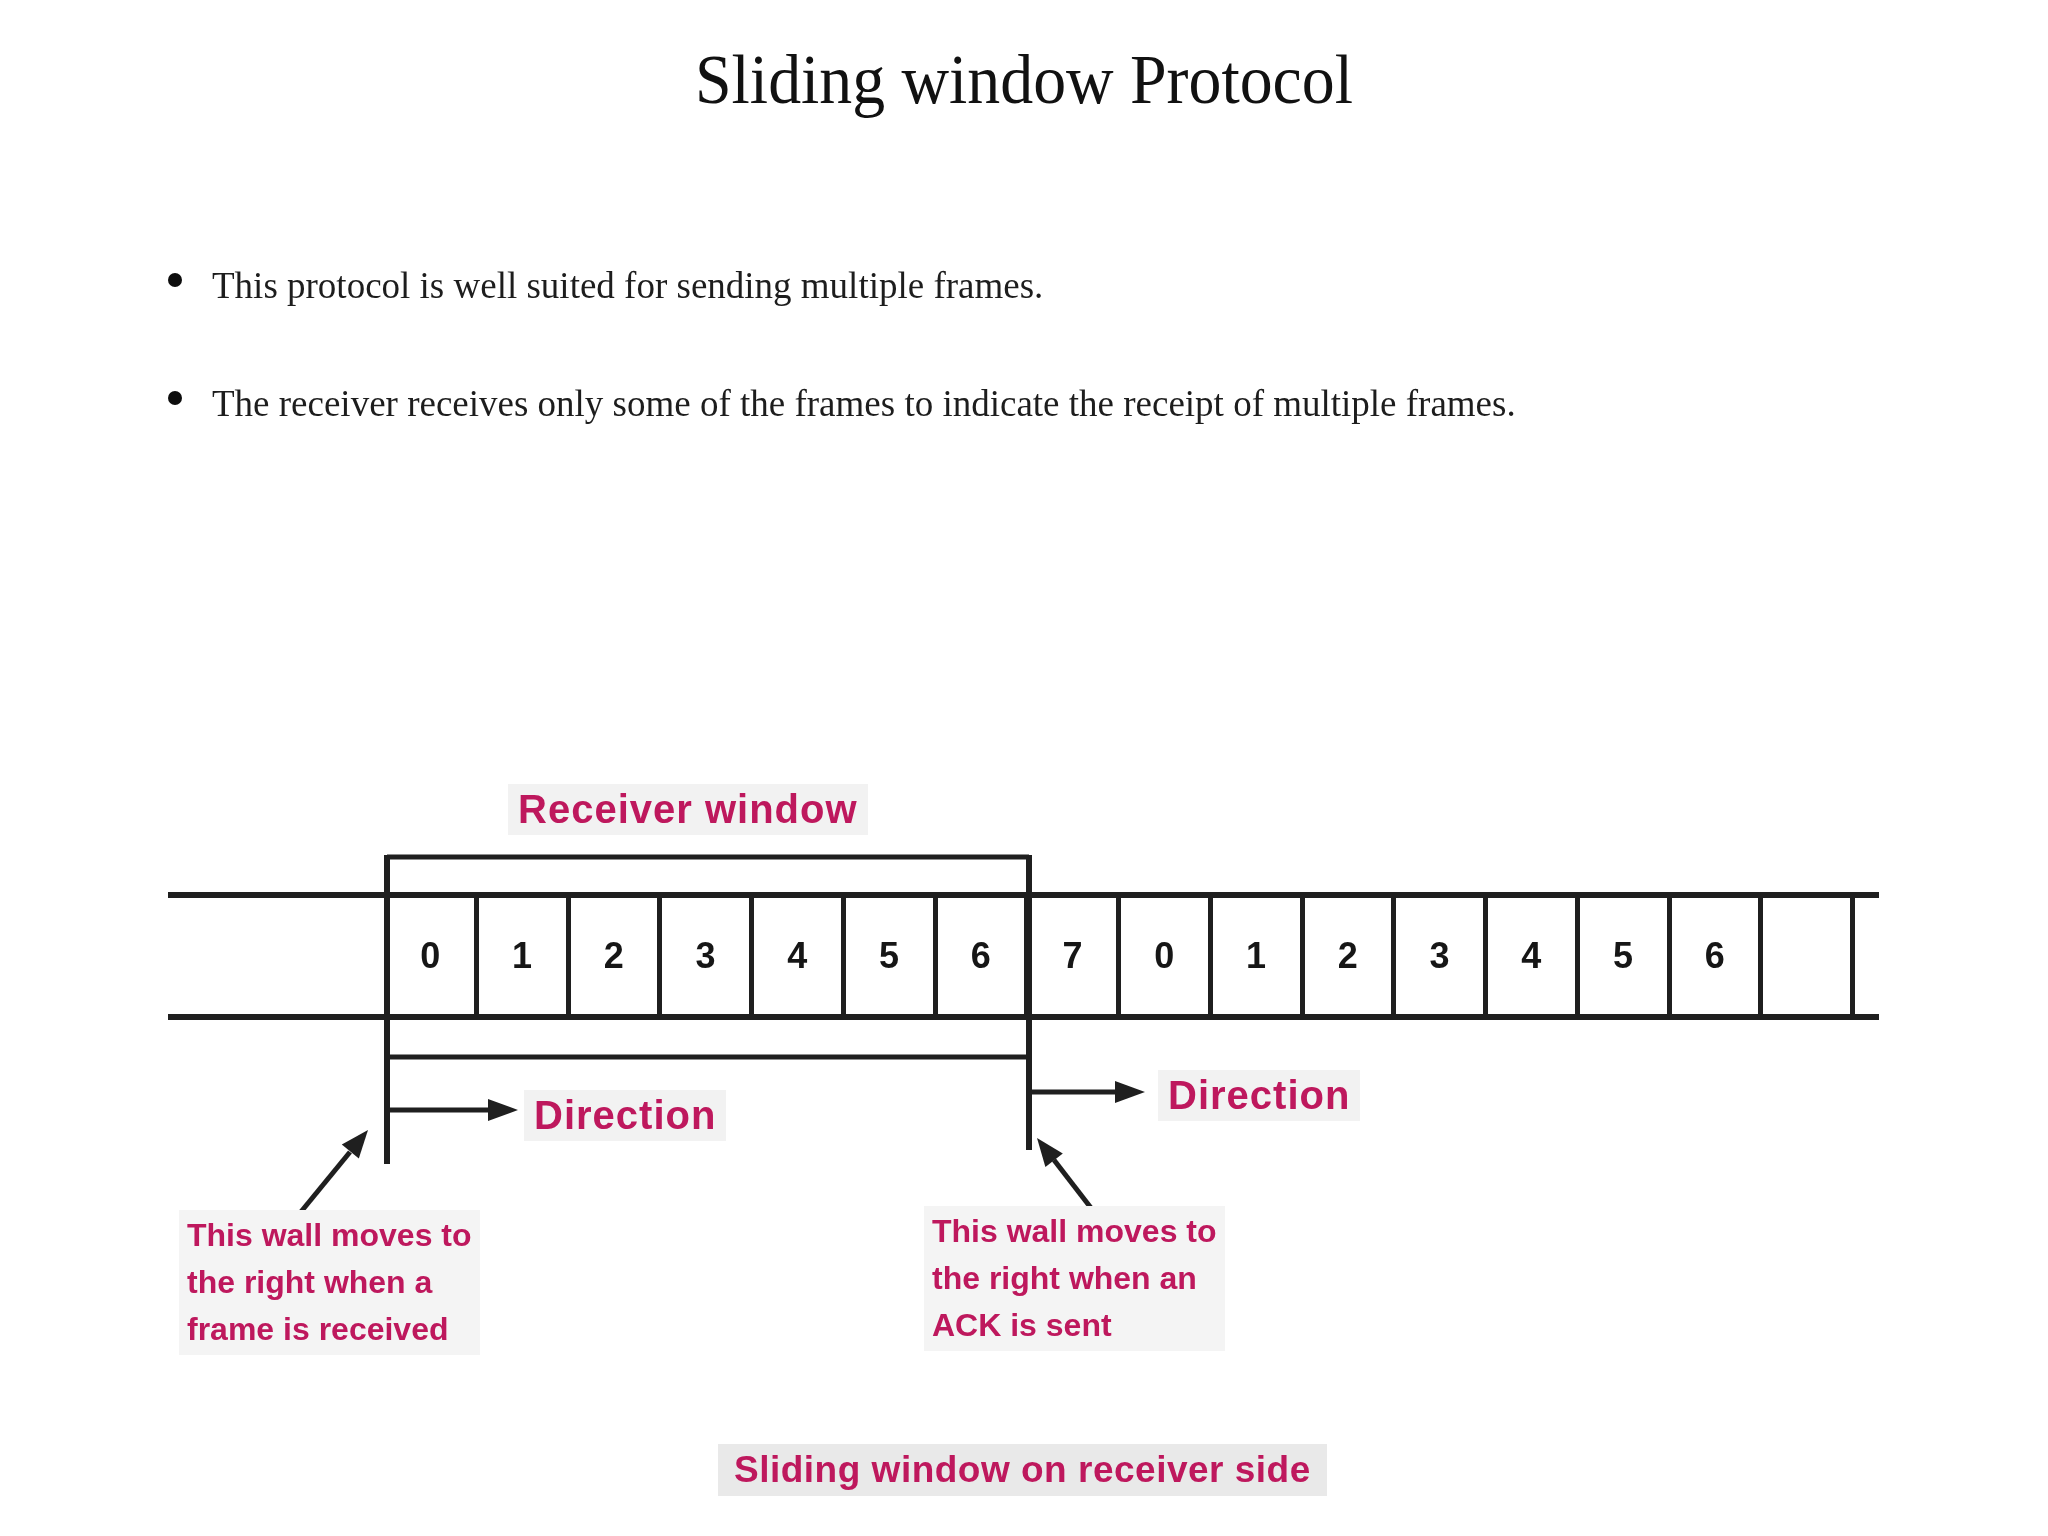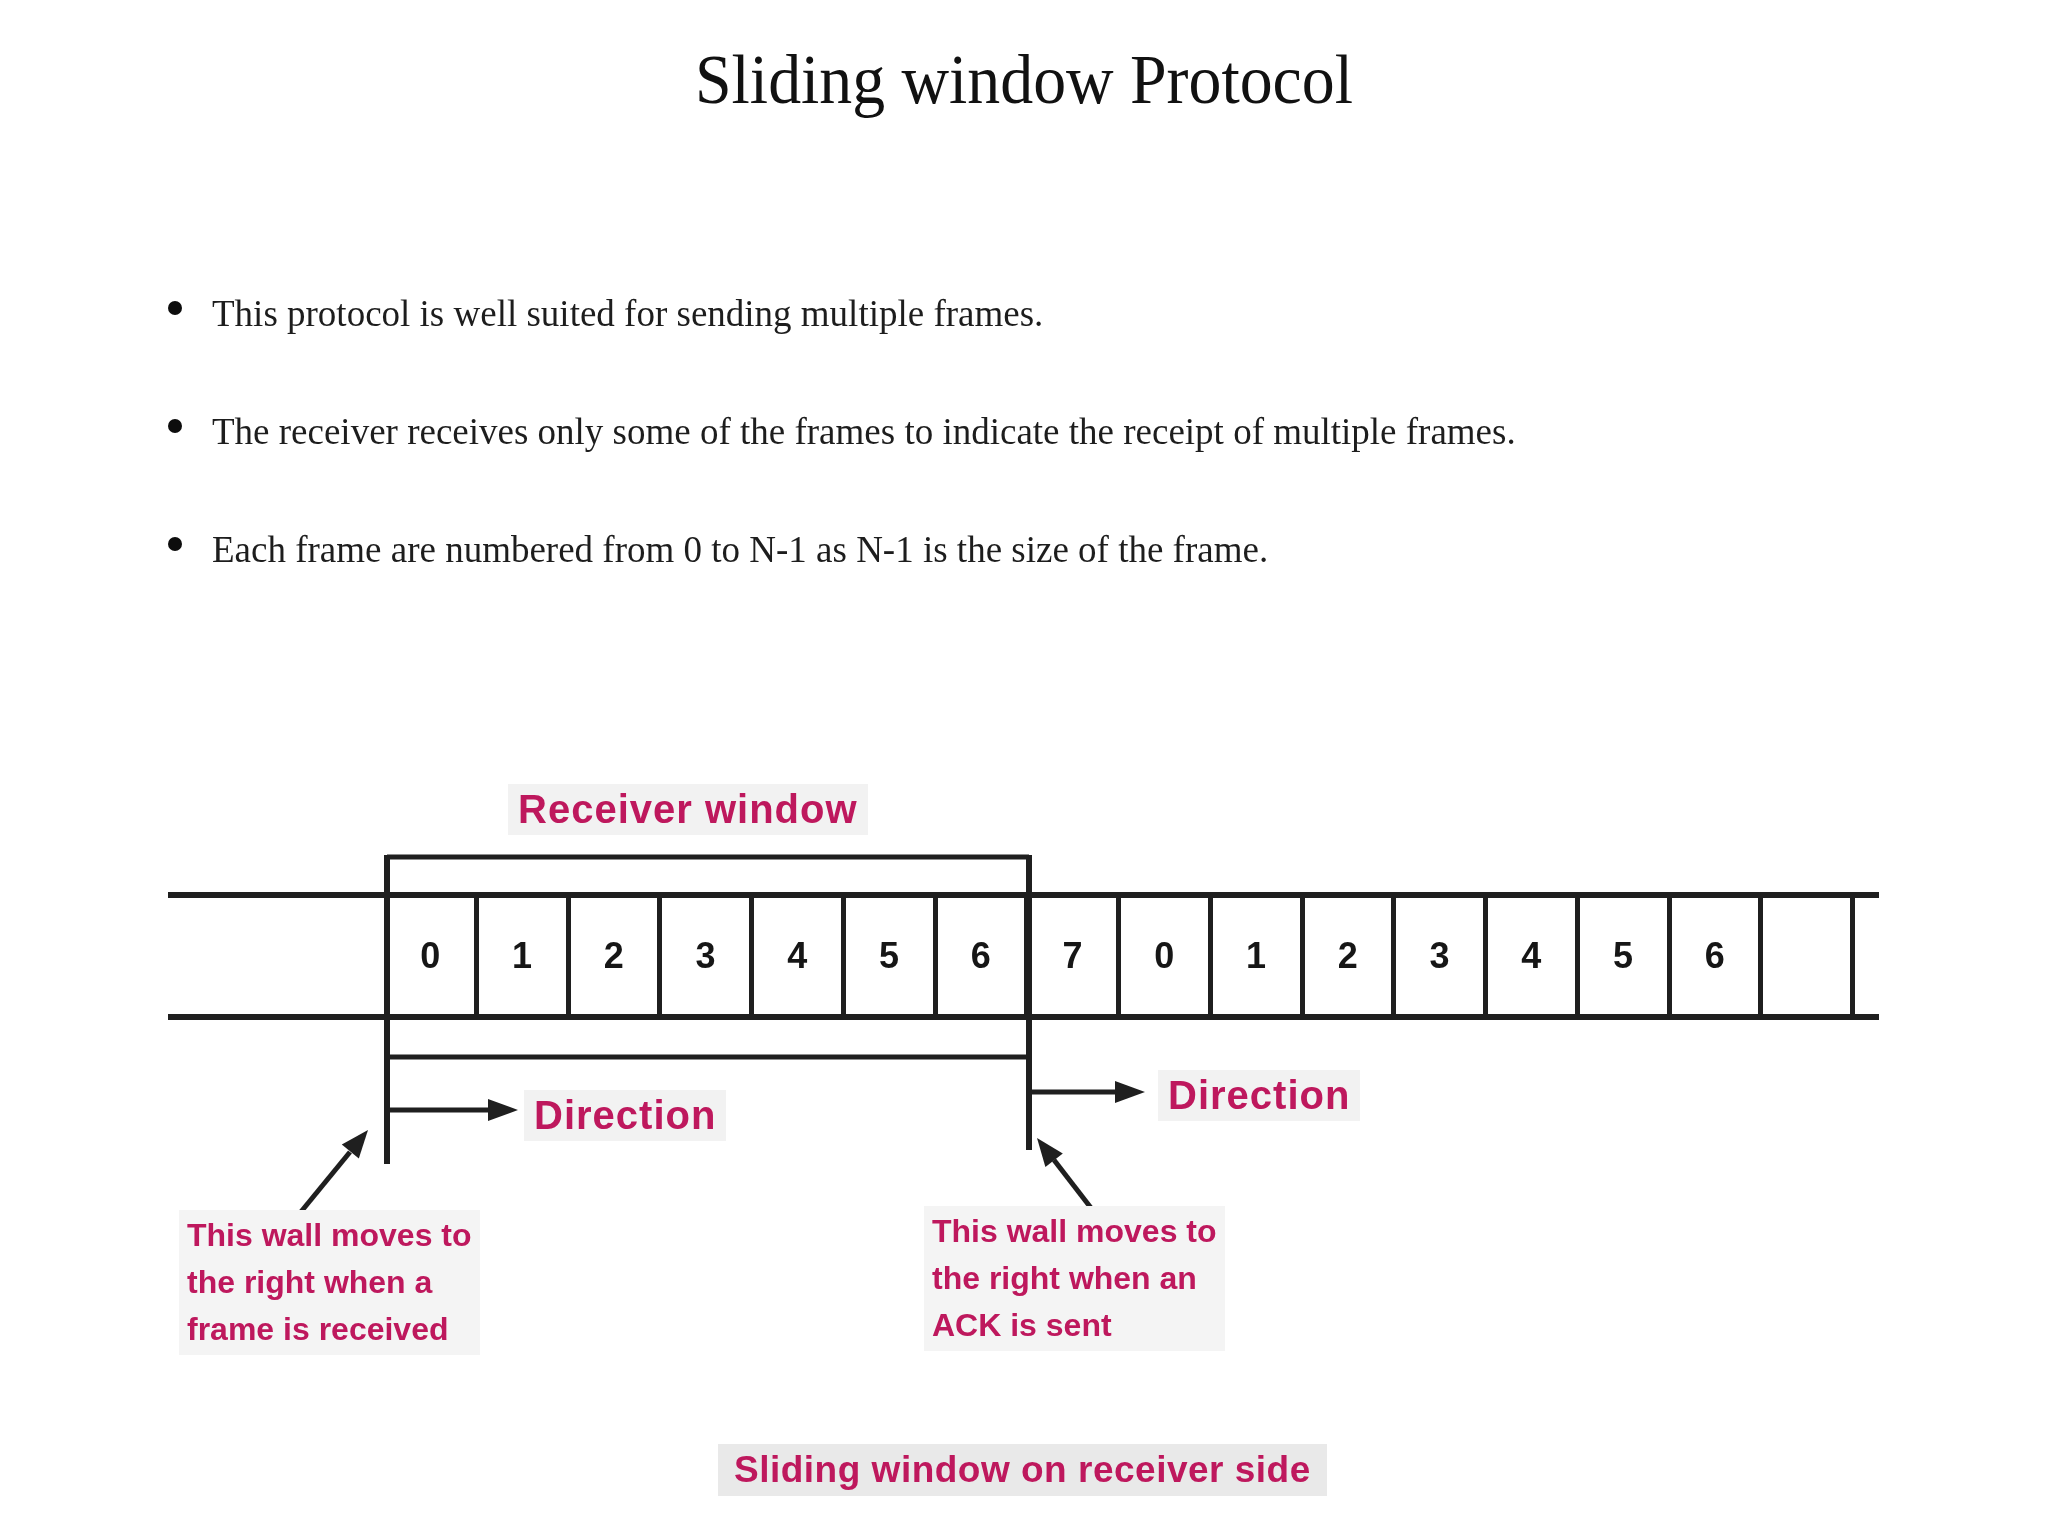--- a/index.html
+++ b/index.html
@@ -8,21 +8,21 @@
     font-family:"Liberation Serif",serif;color:#1b1b1b;overflow:hidden;
   }
   
   .title{
     position:absolute;top:40px;left:0;width:2048px;text-align:center;
     font-size:70px;font-weight:400;color:#111;
     transform:scaleX(.94);transform-origin:50% 0;
     letter-spacing:0px;
   }
   
-  .bullets{position:absolute;left:168px;top:262px;width:1760px;display:flex;flex-direction:column;row-gap:71px;margin-top:28px;}
+  .bullets{position:absolute;left:168px;top:262px;width:1760px;display:flex;flex-direction:column;row-gap:71px;}
   .bullet{display:flex;align-items:flex-start;}
   .bullet .dot{
     flex:0 0 auto;width:14px;height:14px;border-radius:50%;background:#0d0d0d;
     margin:11px 30px 0 0;
   }
   .bullet .btxt{font-size:37px;line-height:47px;color:#1d1d1d;}
   
   .scan{font-family:Liberation Sans, sans-serif;font-weight:bold;color:#be185d;}
   .lbl{position:absolute;white-space:nowrap;}
   .graybox{background:#f2f2f2;padding:3px 10px;}
@@ -59,24 +59,20 @@
   <div class="title">Sliding window Protocol</div>
 
   <div class="bullets">
     <div class="bullet">
       <span class="dot"></span>
       <span class="btxt">This protocol is well suited for sending multiple frames.</span>
     </div>
     <div class="bullet">
       <span class="dot"></span>
       <span class="btxt">The receiver receives only some of the frames to indicate the receipt of multiple frames.</span>
-    </div>
-    <div class="bullet">
-      <span class="dot"></span>
-      <span class="btxt">Each frame are numbered from 0 to N-1 as N-1 is the size of the frame.</span>
     </div>
   </div>
 
   <svg class="overlay" viewBox="0 0 2048 1536">
 
     <path class="ln" d="M168 895 H1886" stroke-width="6"></path>
     <polygon class="hd" points="1916,895 1884,885 1884,905"></polygon>
     <path class="ln" d="M168 1017 H1888" stroke-width="6"></path>
     <polygon class="hd" points="1918,1017 1886,1007 1886,1027"></polygon>
 

